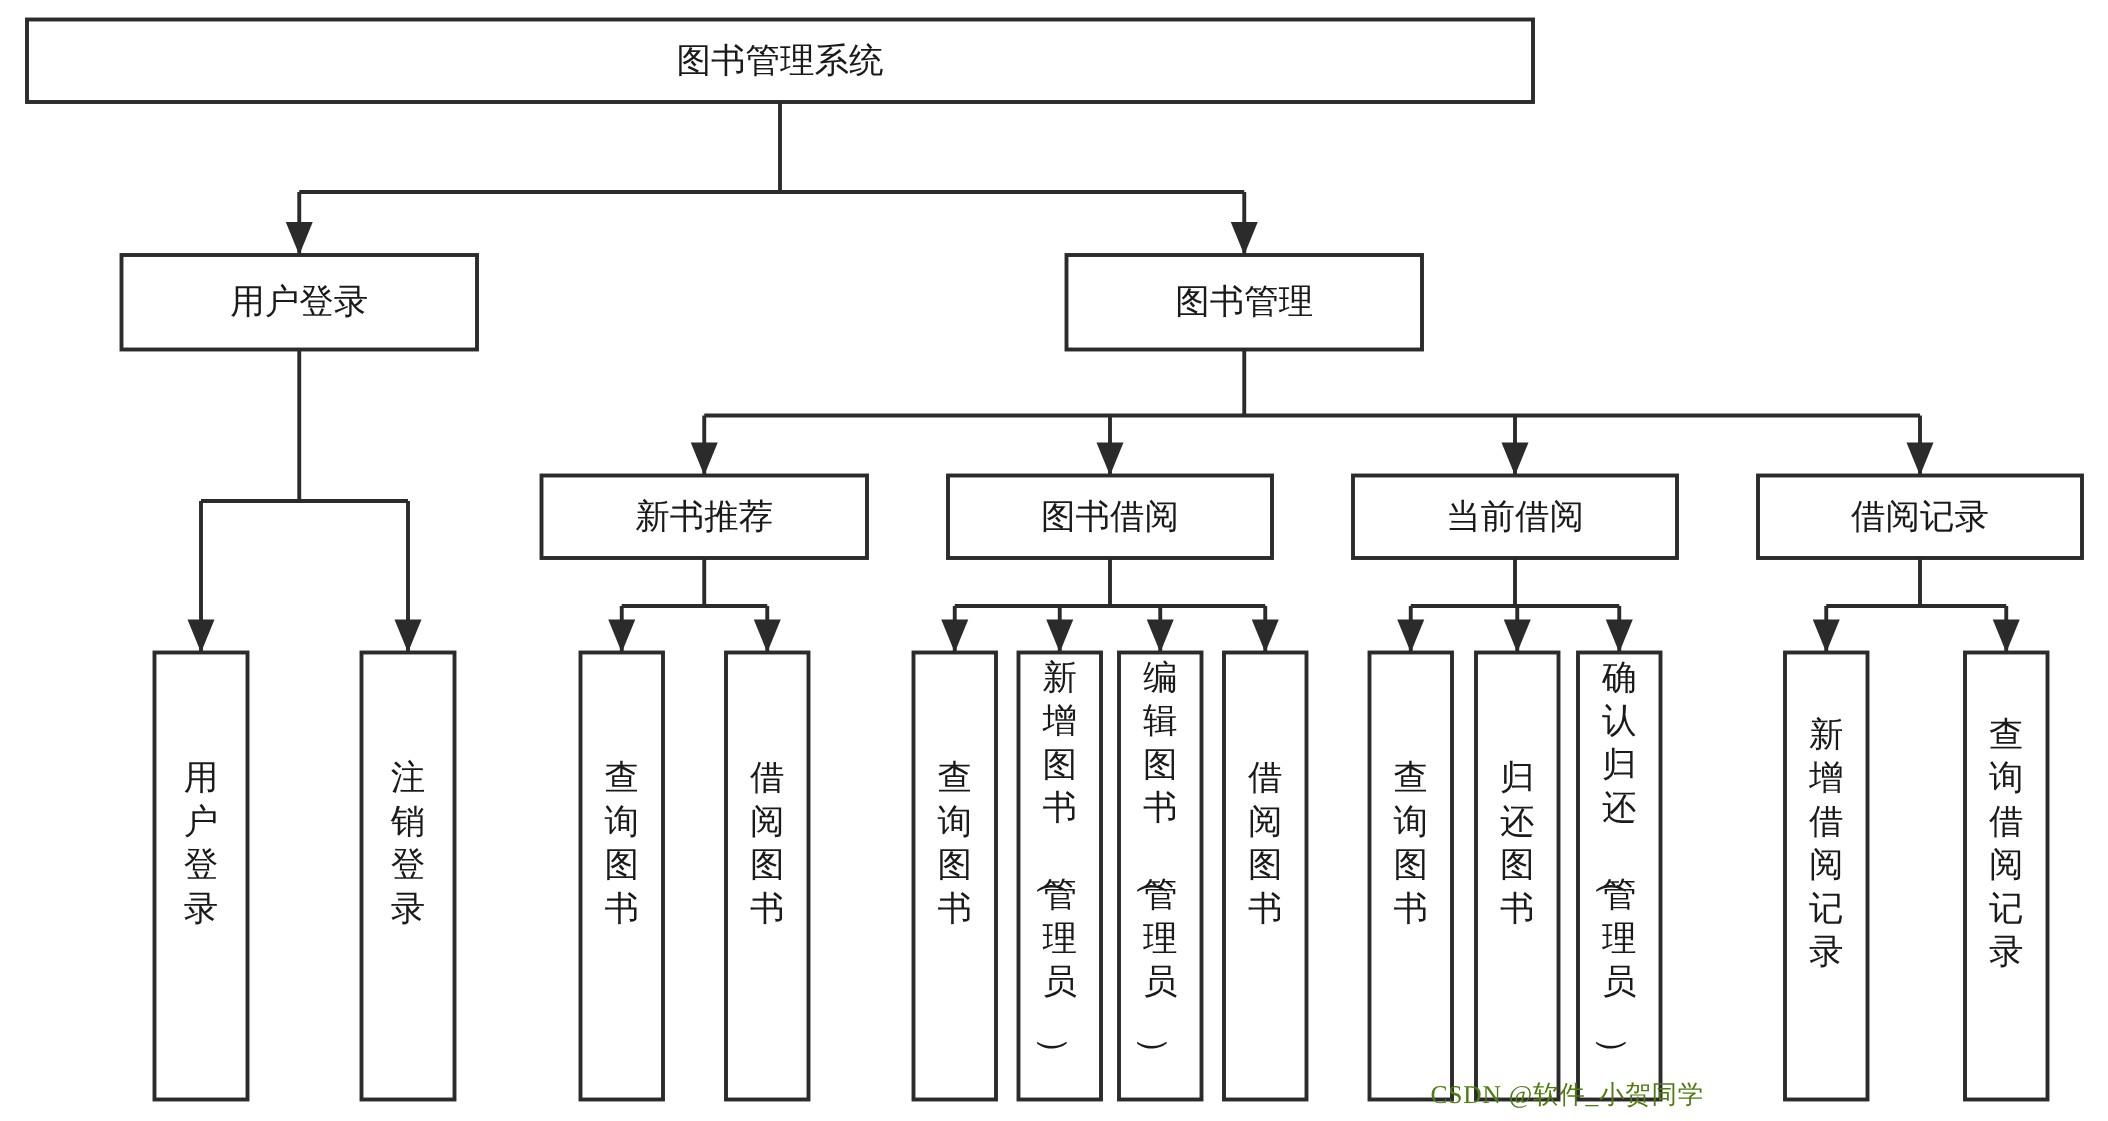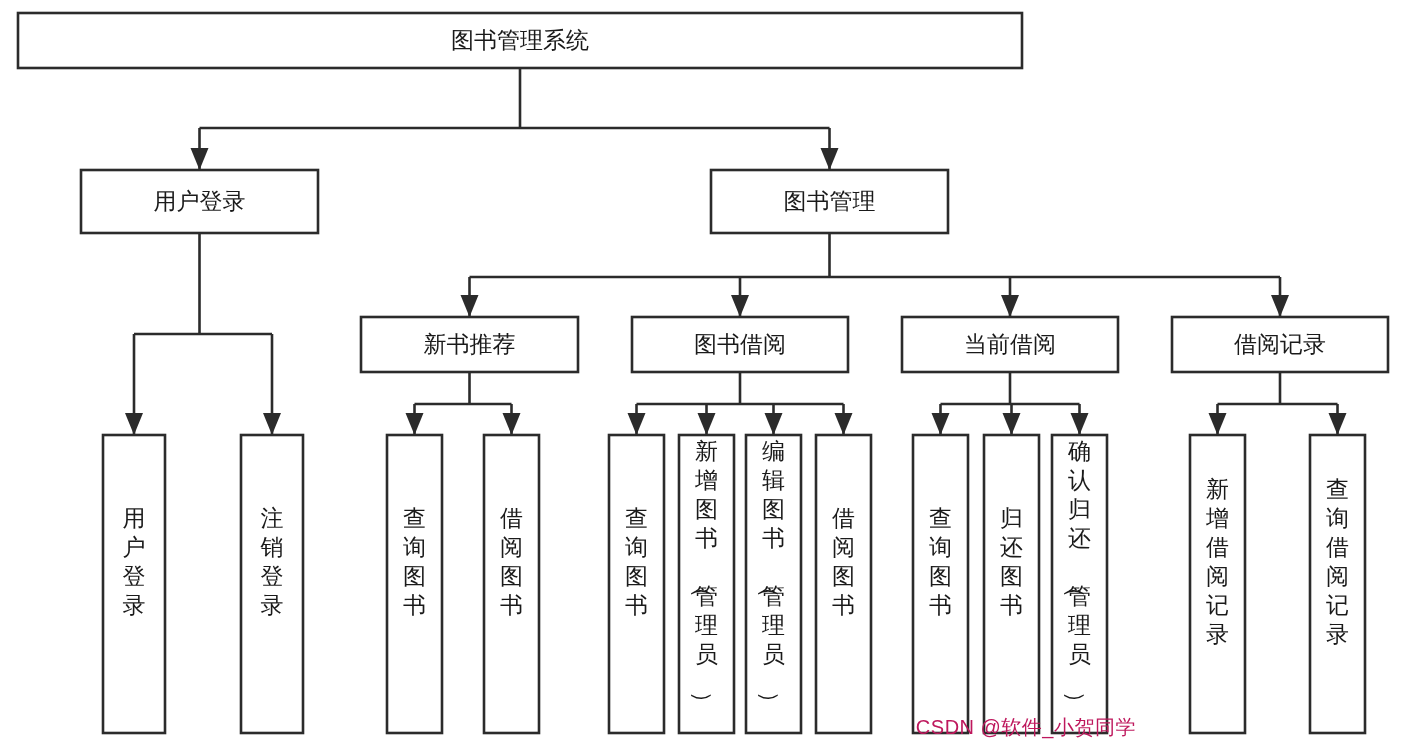--- a/index.html
+++ b/index.html
@@ -51,23 +51,23 @@
   .node-label-v {
     font-family: "DejaVu Sans", "Liberation Sans", sans-serif;
     font-size: 23px;
     fill: #1a1a1a;
     text-anchor: middle;
   }
   .watermark {
     position: absolute;
     right: 10px;
     bottom: 6px;
-    font-family: Liberation Sans, sans-serif;
-    font-size: 20px;
-    color: #be185d;
+    font-family: Liberation Serif, serif;
+    font-size: 17px;
+    color: #4d7c0f;
     letter-spacing: 0.5px;
     white-space: nowrap;
     user-select: none;
   }
 </style>
 </head>
 <body>
 
 <div id="diagram-root">
   <svg class="canvas" viewBox="0 0 1405 747">

